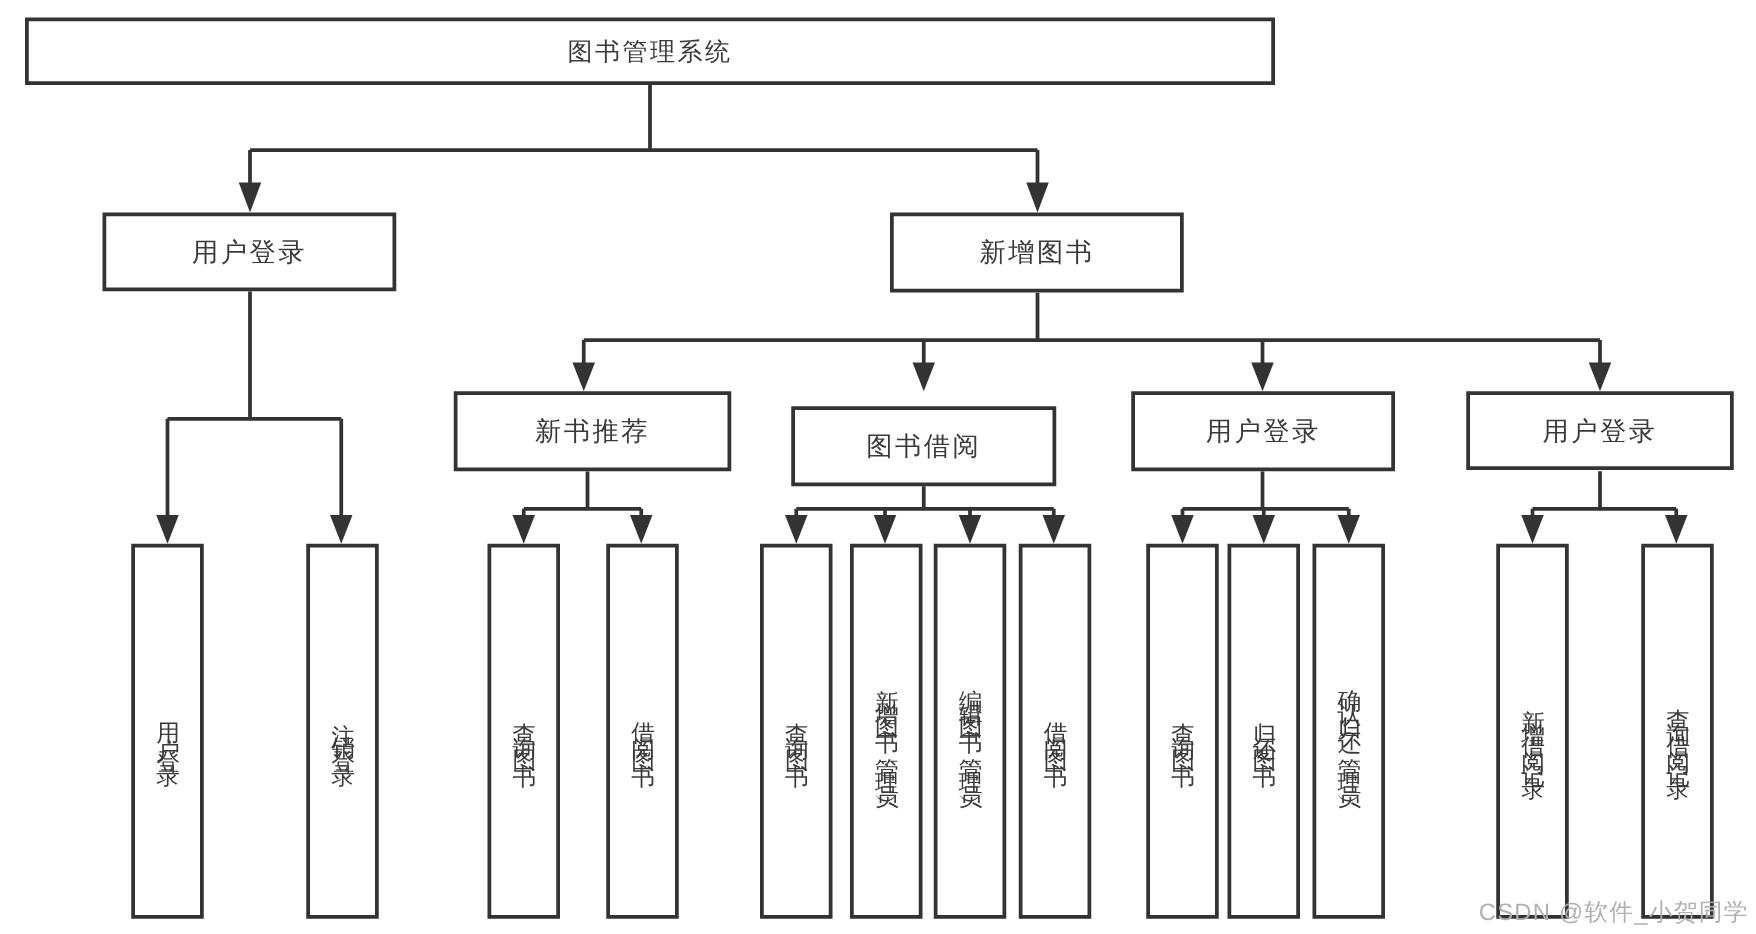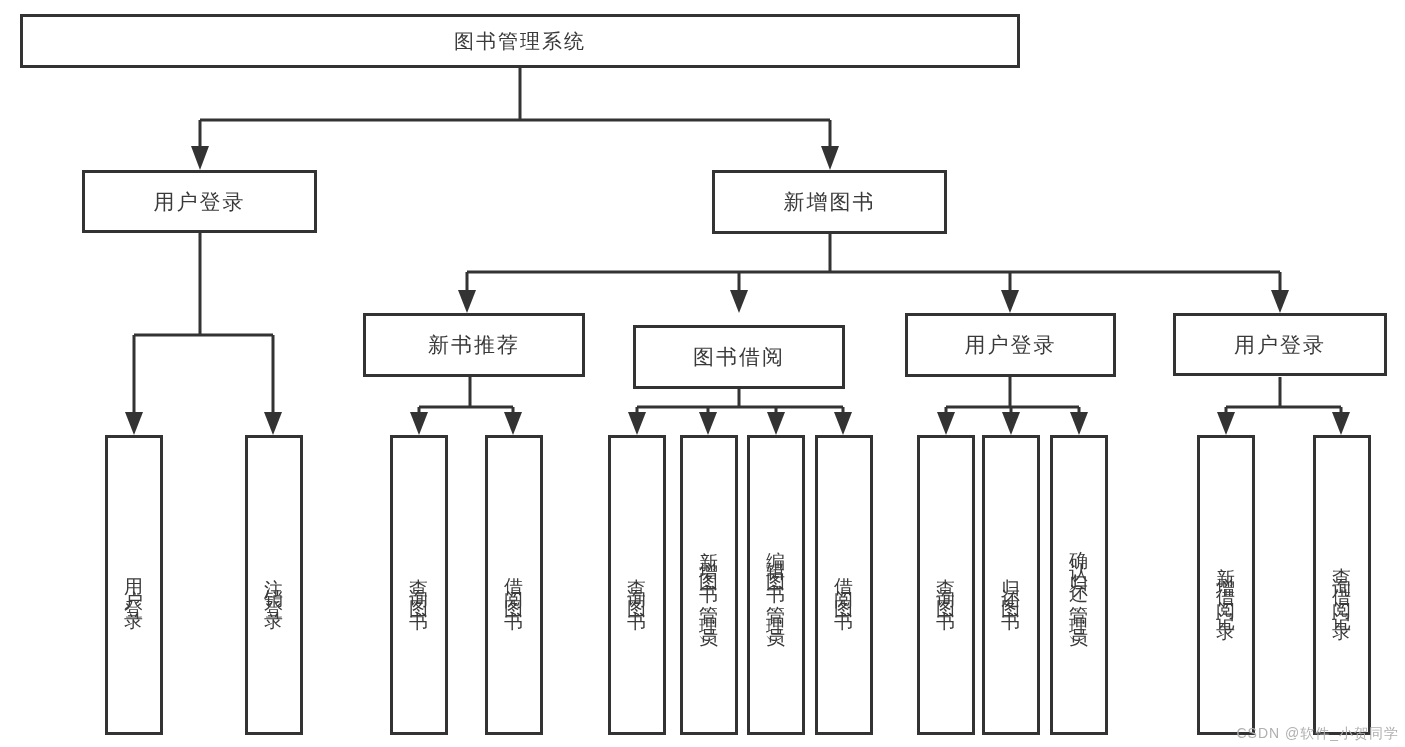--- a/index.html
+++ b/index.html
@@ -32,21 +32,21 @@
     writing-mode:vertical-rl;
     text-orientation:mixed;
     font-size:19px;
     letter-spacing:11px;
     line-height:1;
   }
   .watermark{
     position:absolute;
     right:6px;
     bottom:4px;
-    font-size:14px;
+    font-size:19px;
     color:#b0b0b0;
     letter-spacing:1px;
     z-index:3;
     white-space:nowrap;
   }
 </style>
 </head>
 <body>
 
 <div id="stage">

